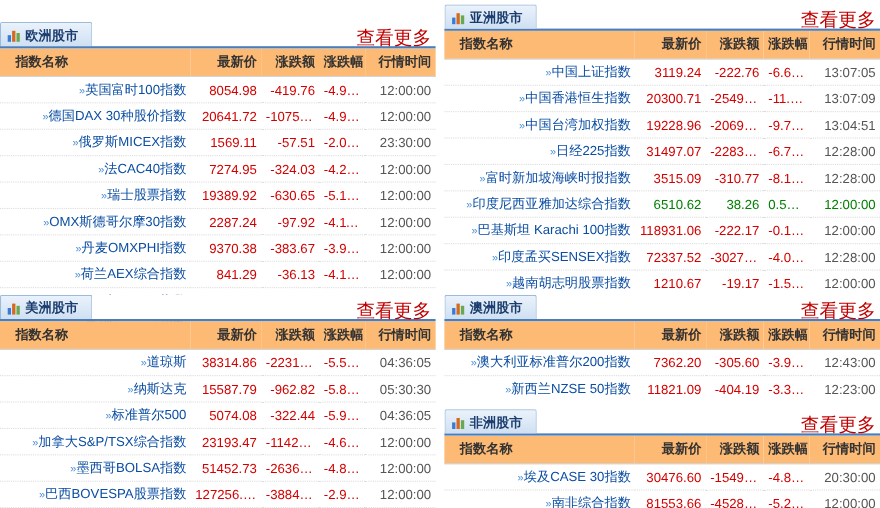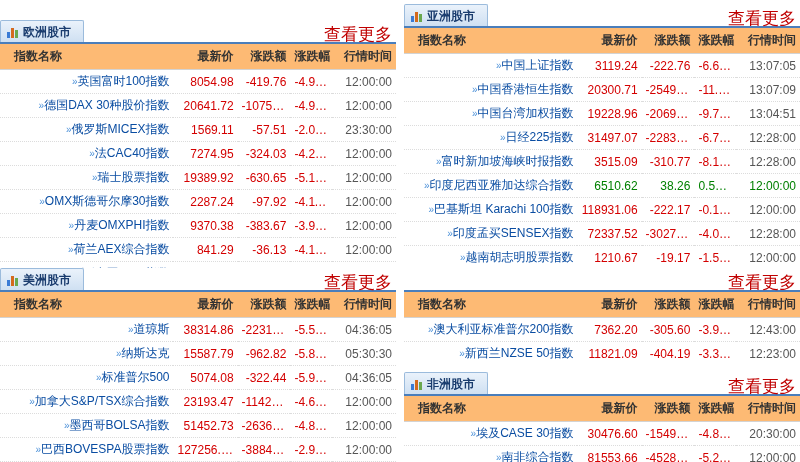--- a/index.html
+++ b/index.html
@@ -430,20 +430,28 @@
             <td class="down">-167842.75</td>
             <td class="down">-7.38%</td>
             <td class="time">12:00:00</td>
           </tr>
         </tbody>
     </table>
   </div>
 
   <div class="panel" id="panel-oceania">
     <div class="panel-head">
+      <div class="tab">
+        <span class="bars">
+            <i></i>
+            <i></i>
+            <i></i>
+          </span>
+        <span class="tab-title">澳洲股市</span>
+      </div>
       <a class="more">查看更多</a>
     </div>
     <table class="idx">
       <colgroup>
           <col class="col-name">
           <col class="col-price">
           <col class="col-chg">
           <col class="col-pct">
           <col class="col-time">
         </colgroup>

